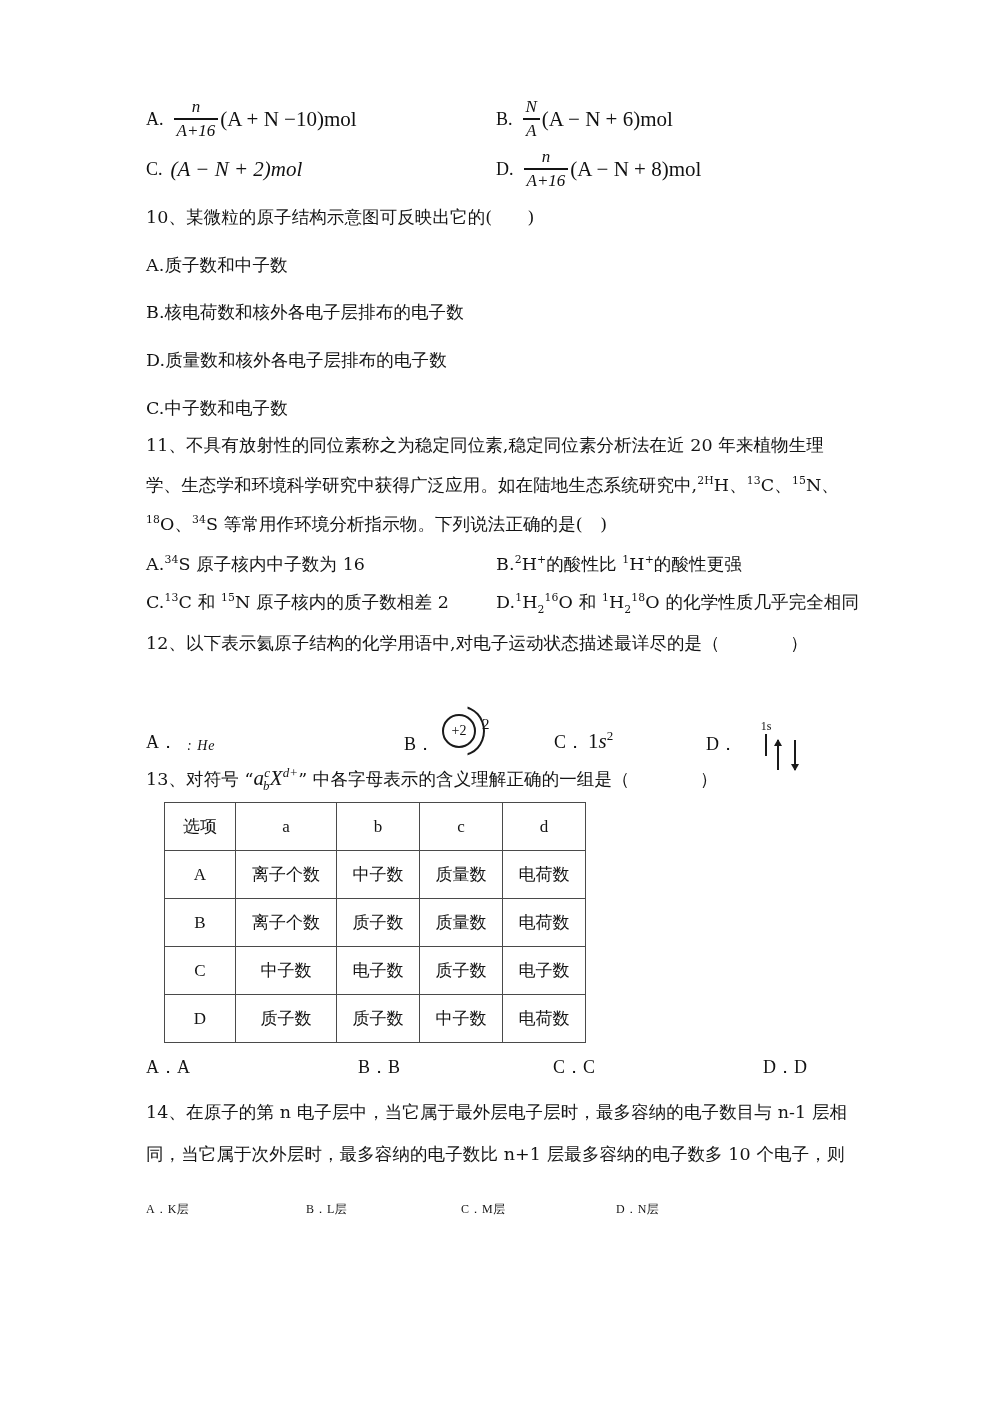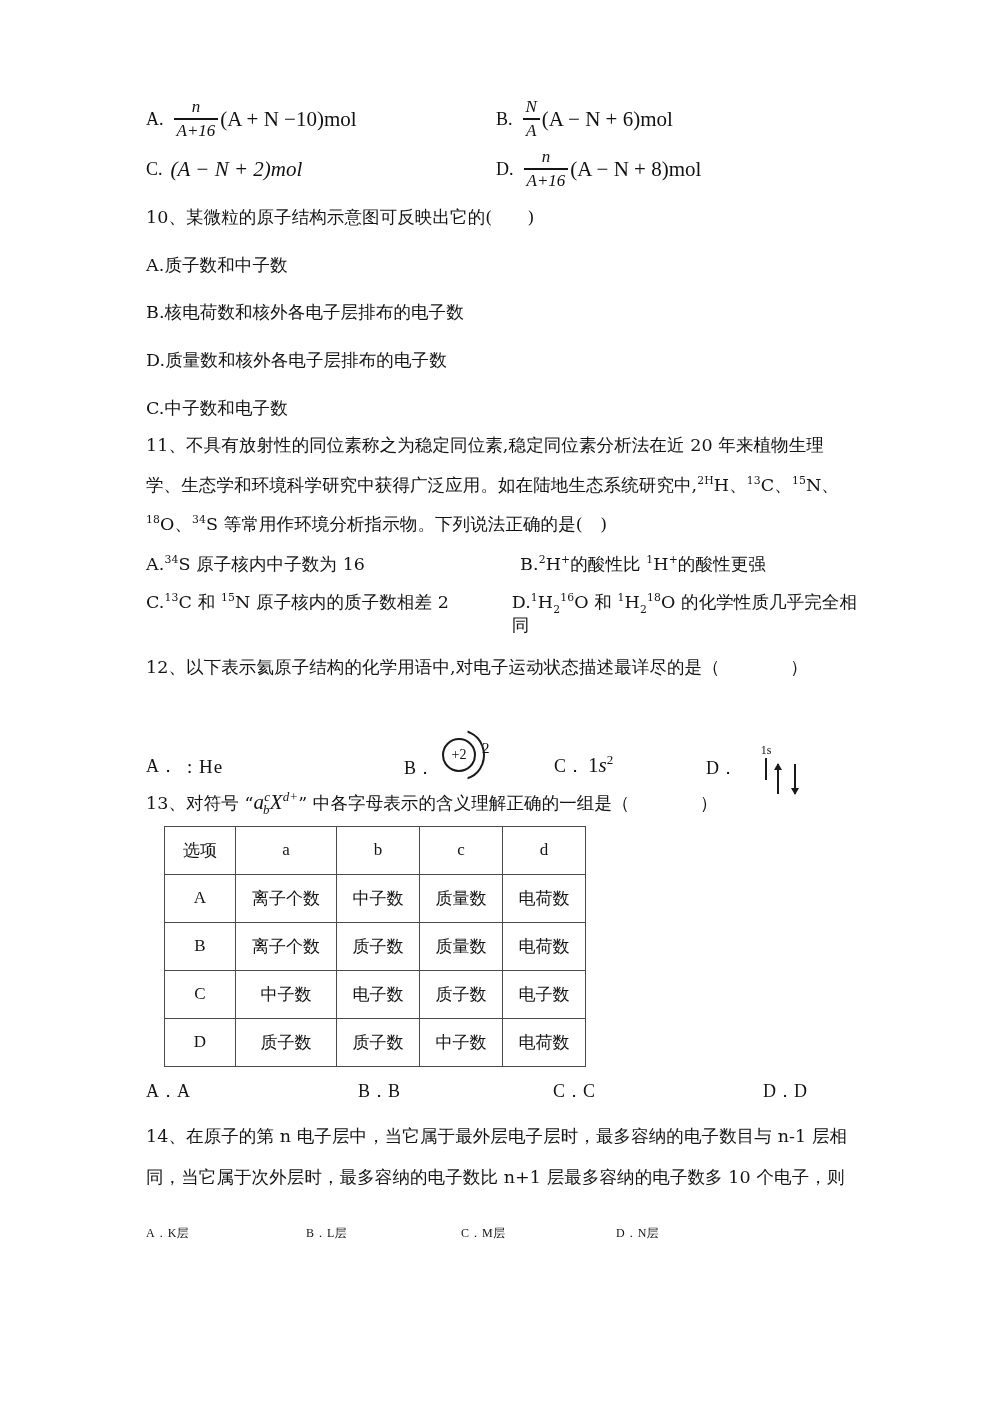--- a/index.html
+++ b/index.html
@@ -104,21 +104,21 @@
     margin-top: 6px;
   }
   .fig-item {
     position: absolute;
     bottom: 0;
     display: flex;
     align-items: flex-end;
     font-size: 18px;
     font-family: "Liberation Serif", serif;
   }
-  .lewis { font-size: 19px; margin-left: 10px; letter-spacing: 1px; }
+  .lewis { font-size: 14px; margin-left: 10px; letter-spacing: 1px; font-style: italic; }
 
   .bohr {
     position: relative;
     width: 58px;
     height: 52px;
     margin-left: 6px;
   }
   .bohr .nucleus {
     position: absolute;
     left: 2px; top: 10px;
@@ -229,21 +229,21 @@
 
   .ans-klmn {
     font-size: 12px;
     margin-top: 4px;
     letter-spacing: 0.5px;
   }
   .ans-klmn span:nth-child(1) { width: 160px; }
   .ans-klmn span:nth-child(2) { width: 155px; }
   .ans-klmn span:nth-child(3) { width: 155px; }
 
-  .opt-pair { display: flex; gap: 24px; }
+  .opt-pair { display: flex; }
   .opt-pair > div:first-child { width: 350px; }
 </style>
 </head>
 <body>
 
 <div class="page">
   <div class="content">
 
     <div class="mathrow">
       <div class="mcol left">

